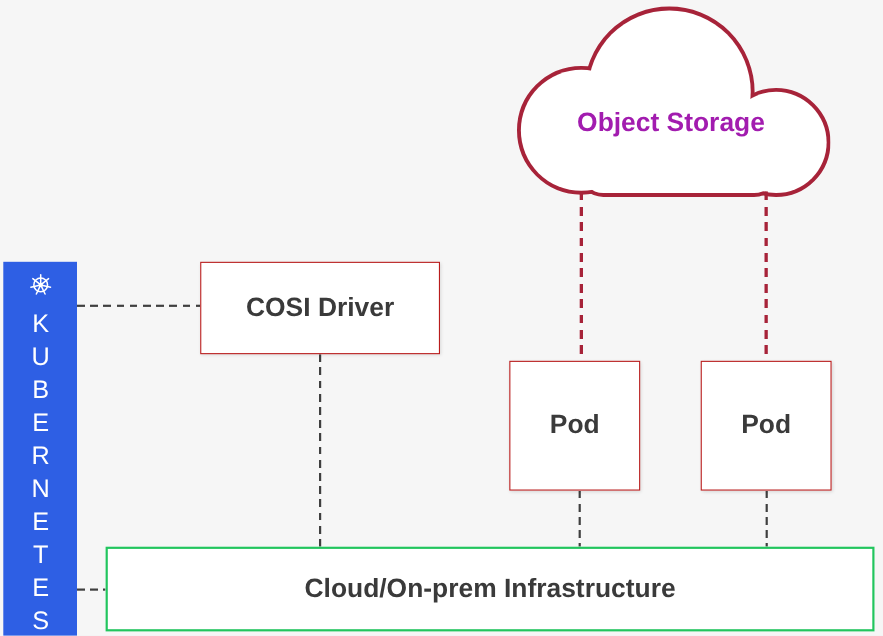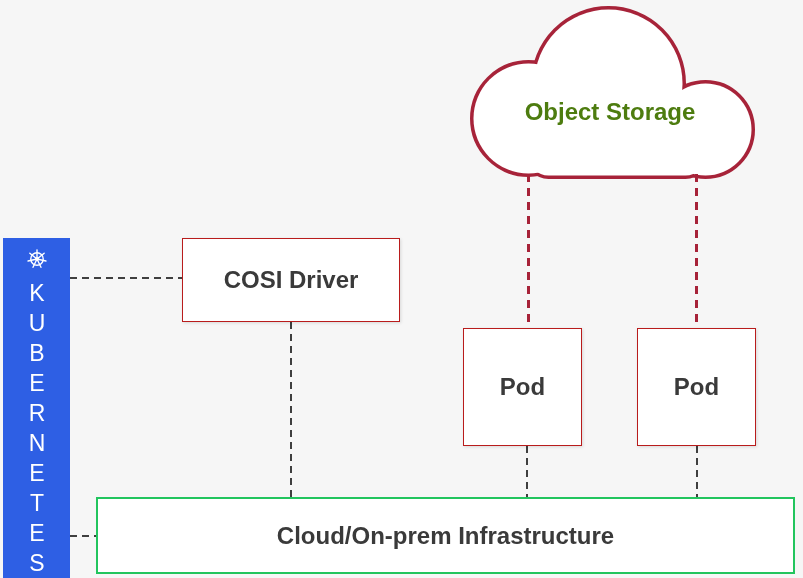--- a/index.html
+++ b/index.html
@@ -62,21 +62,21 @@
     box-shadow: none;
   }
 
   
   .cloud-wrap { position: absolute; left: 465px; top: 0px; width: 290px; height: 179px; }
   .cloud-wrap svg { display: block; }
   .cloud-label {
     position: absolute;
     left: 40px; top: 99px; width: 210px;
     text-align: center;
-    color: #4d7c0f;
+    color: #a21caf;
     font-size: 24px;
     font-weight: 700;
     line-height: 1.1;
   }
 
   
   .dash-h {
     position: absolute; height: 2px;
     background: repeating-linear-gradient(90deg, #3f3f3f 0 7px, transparent 7px 12px);
   }

